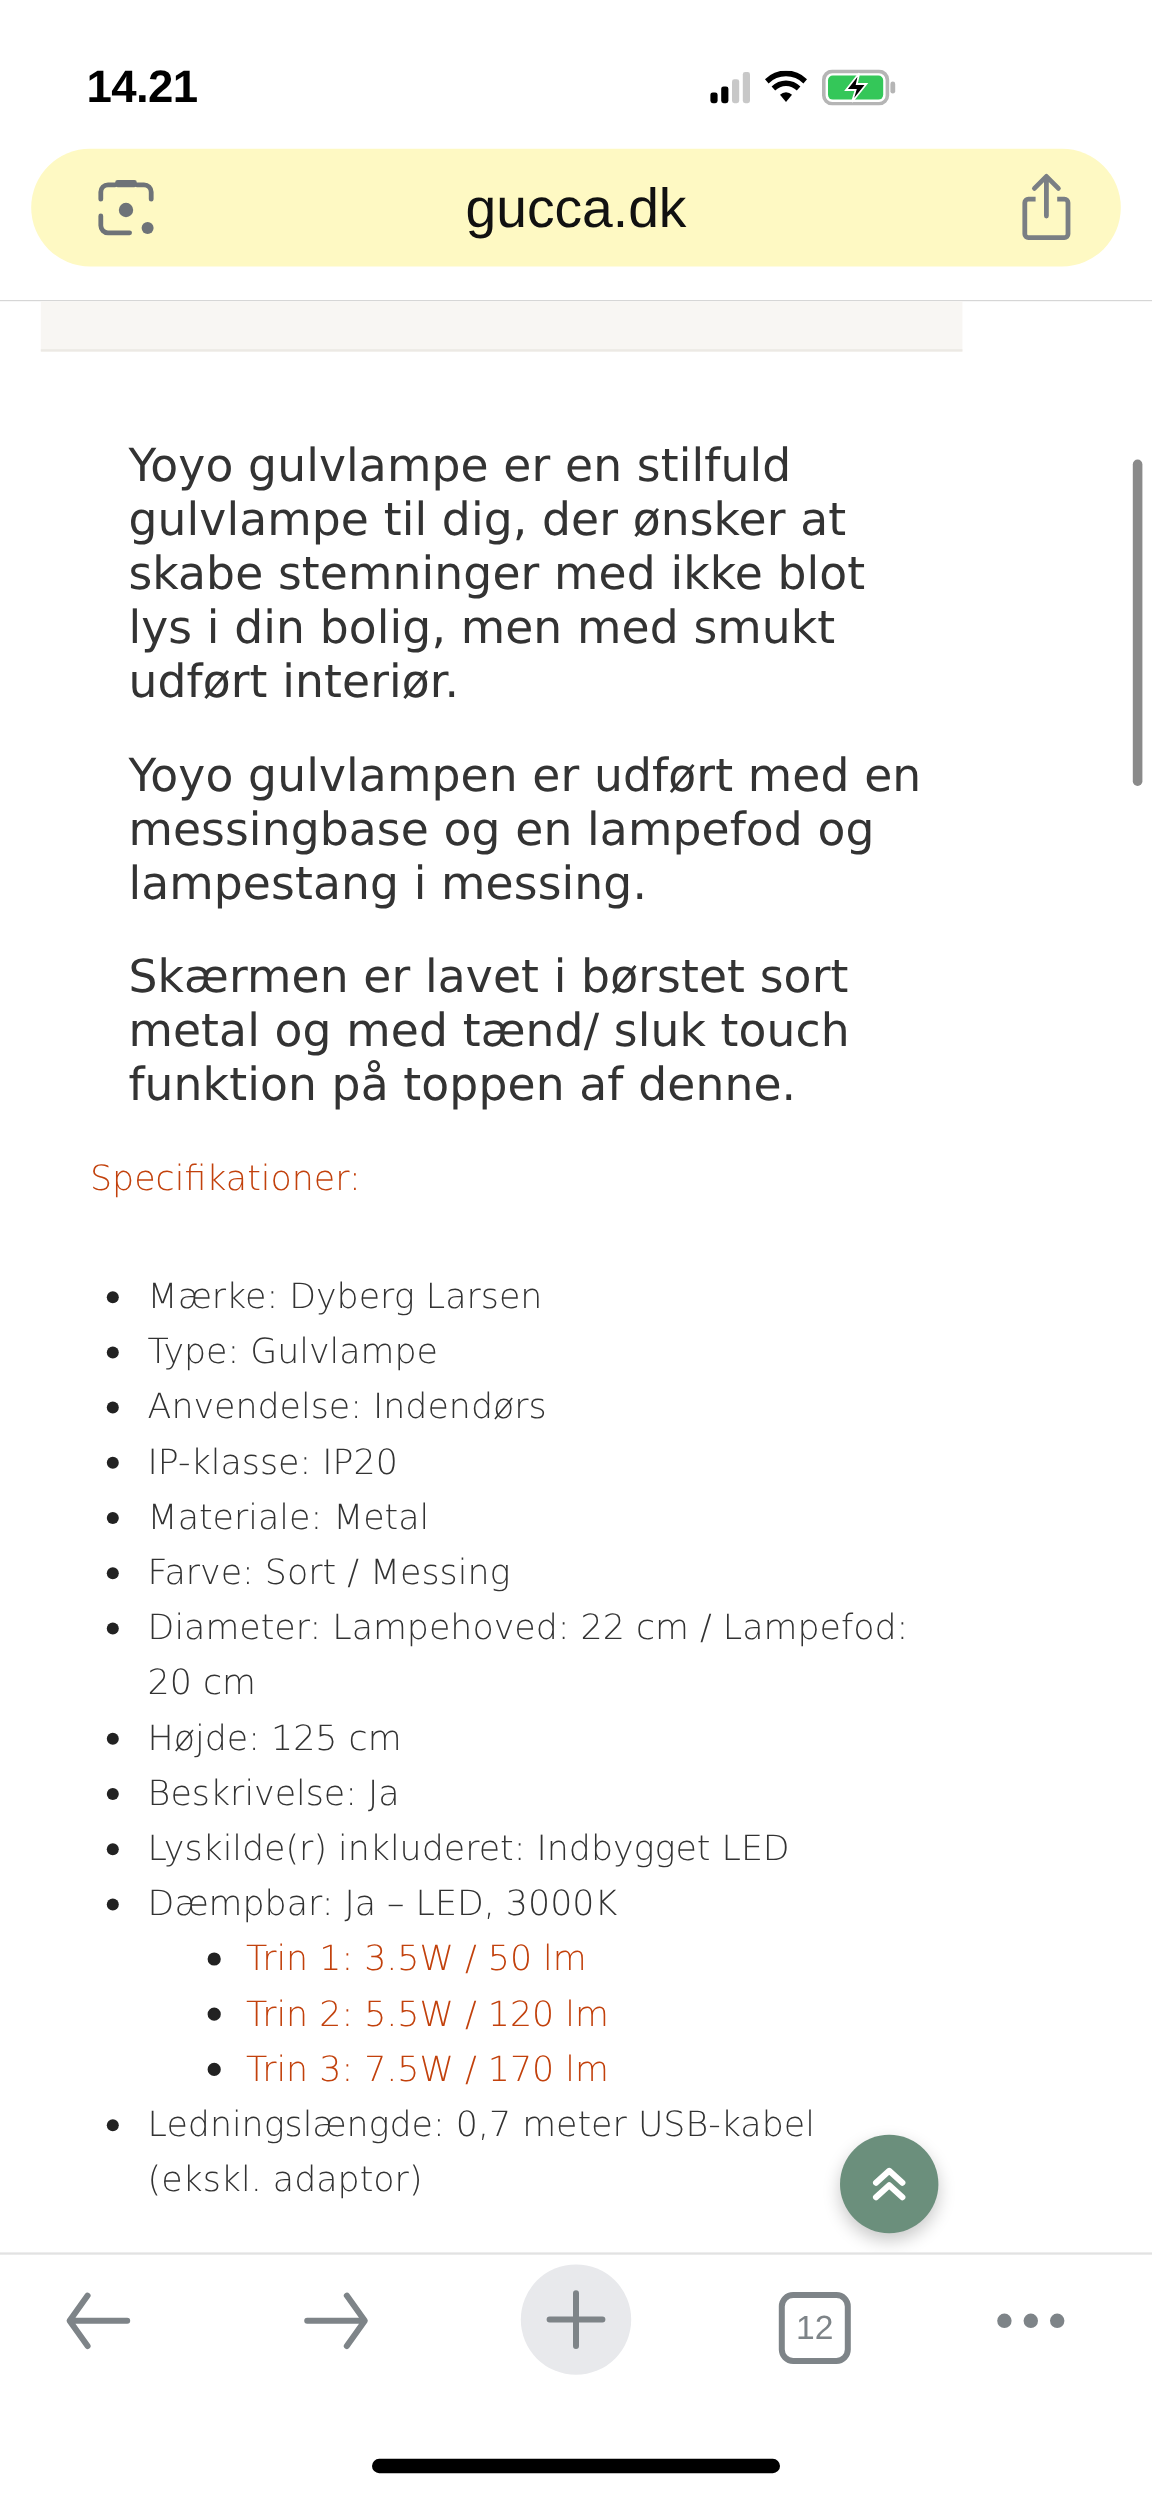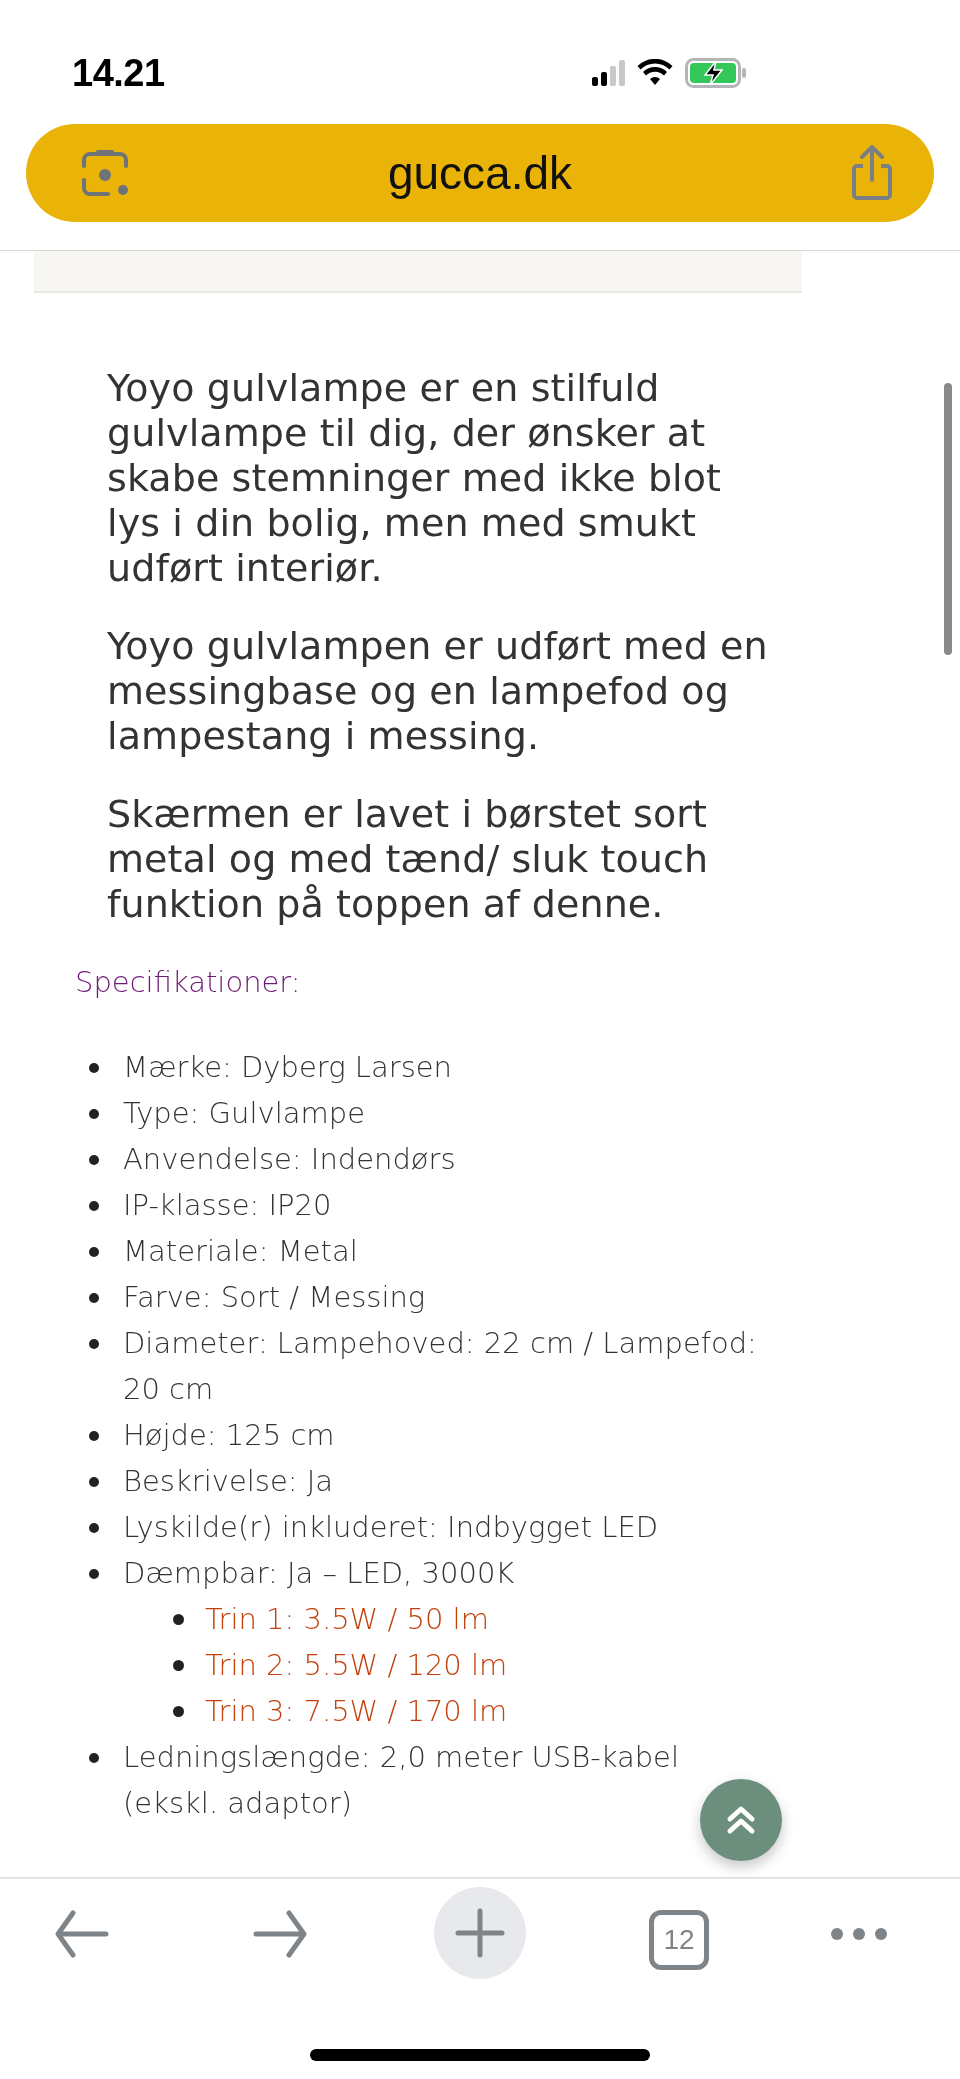--- a/index.html
+++ b/index.html
@@ -8,33 +8,33 @@
 
   
   .status-bar { position: absolute; top: 16px; left: 0; width: 783px; height: 120px; }
   .status-time { position: absolute; left: 72px; top: 36px; font-family: "Liberation Sans", sans-serif; font-weight: bold; font-size: 38px; color: #000; letter-spacing: -0.5px; }
   .status-icons { position: absolute; right: 36px; top: 42px; display: flex; align-items: center; gap: 12px; }
   .signal { display: flex; align-items: flex-end; gap: 3px; height: 26px; }
   .signal span { width: 6px; border-radius: 2px; background: #000; }
   .signal span.off { background: #c8c8c8; }
 
   
-  .url-bar { position: absolute; left: 26px; top: 124px; width: 908px; height: 98px; border-radius: 49px; background: #eab308; }
+  .url-bar { position: absolute; left: 26px; top: 124px; width: 908px; height: 98px; border-radius: 49px; background: #fef9c3; }
   .url-text { position: absolute; left: 0; right: 0; top: 22px; text-align: center; font-family: "Liberation Sans", sans-serif; font-size: 46px; color: #111; }
   .lens-icon { position: absolute; left: 52px; top: 26px; width: 54px; height: 48px; }
   .share-icon { position: absolute; right: 38px; top: 20px; width: 48px; height: 58px; }
 
   .top-divider { position: absolute; left: 0; top: 250px; width: 960px; height: 1px; background: #d6d6d6; }
   .prev-block { position: absolute; left: 34px; top: 251px; width: 768px; height: 42px; background: #f8f6f3; border-bottom: 2px solid #ece9e4; }
 
   
   .content { position: absolute; left: 75px; top: 366px; width: 700px; font-family: "DejaVu Sans", sans-serif; font-weight: 300; }
   .section-title { font-size: 29px; color: #6b8f80; margin-bottom: 40px; font-weight: normal; }
   .para { font-size: 38px; line-height: 45px; color: #333; margin-bottom: 33px; font-weight: normal; letter-spacing: 0.1px; margin-left: 32px; }
-  .spec-heading { font-size: 29px; line-height: 45px; color: #701a75; margin-bottom: 39px; }
+  .spec-heading { font-size: 29px; line-height: 45px; color: #c2410c; margin-bottom: 52px; }
   ul.specs { list-style: none; margin-left: 48px; }
   ul.specs > li { position: relative; font-size: 29px; line-height: 46px; color: #333; }
   ul.specs > li .bullet { position: absolute; left: -34px; top: 19px; width: 10px; height: 10px; border-radius: 50%; background: #222; }
   ul.sub { list-style: none; margin-left: 82px; }
   ul.sub li { position: relative; font-size: 29px; line-height: 46px; color: #c2410c; }
   ul.sub li .bullet { position: absolute; left -32px; left: -32px; top: 18px; width: 11px; height: 11px; border-radius: 50%; border: 2px solid #222; }
 
   
   .scrollbar { position: absolute; left: 944px; top: 383px; width: 8px; height: 272px; background: #8a8a8a; border-radius: 4px; }
 
@@ -110,21 +110,21 @@
     <li><span class="bullet"></span><span>Højde: 125 cm</span></li>
     <li><span class="bullet"></span><span>Beskrivelse: Ja</span></li>
     <li><span class="bullet"></span><span>Lyskilde(r) inkluderet: Indbygget LED</span></li>
     <li><span class="bullet"></span><span>Dæmpbar: Ja – LED, 3000K</span>
       <ul class="sub">
         <li><span class="bullet"></span><span>Trin 1: 3.5W / 50 lm</span></li>
         <li><span class="bullet"></span><span>Trin 2: 5.5W / 120 lm</span></li>
         <li><span class="bullet"></span><span>Trin 3: 7.5W / 170 lm</span></li>
       </ul>
     </li>
-    <li><span class="bullet"></span><span>Ledningslængde: 2,0 meter USB-kabel (ekskl. adaptor)</span></li>
+    <li><span class="bullet"></span><span>Ledningslængde: 0,7 meter USB-kabel (ekskl. adaptor)</span></li>
   </ul>
 </div>
 
 <div class="scrollbar"></div>
 
 <div class="fab">
   <svg width="30" height="32" viewBox="0 0 30 32">
     <path d="M4 15 L15 5 L26 15" fill="none" stroke="#fff" stroke-width="5" stroke-linecap="round" stroke-linejoin="round"></path>
     <path d="M4 27 L15 17 L26 27" fill="none" stroke="#fff" stroke-width="5" stroke-linecap="round" stroke-linejoin="round"></path>
   </svg>

